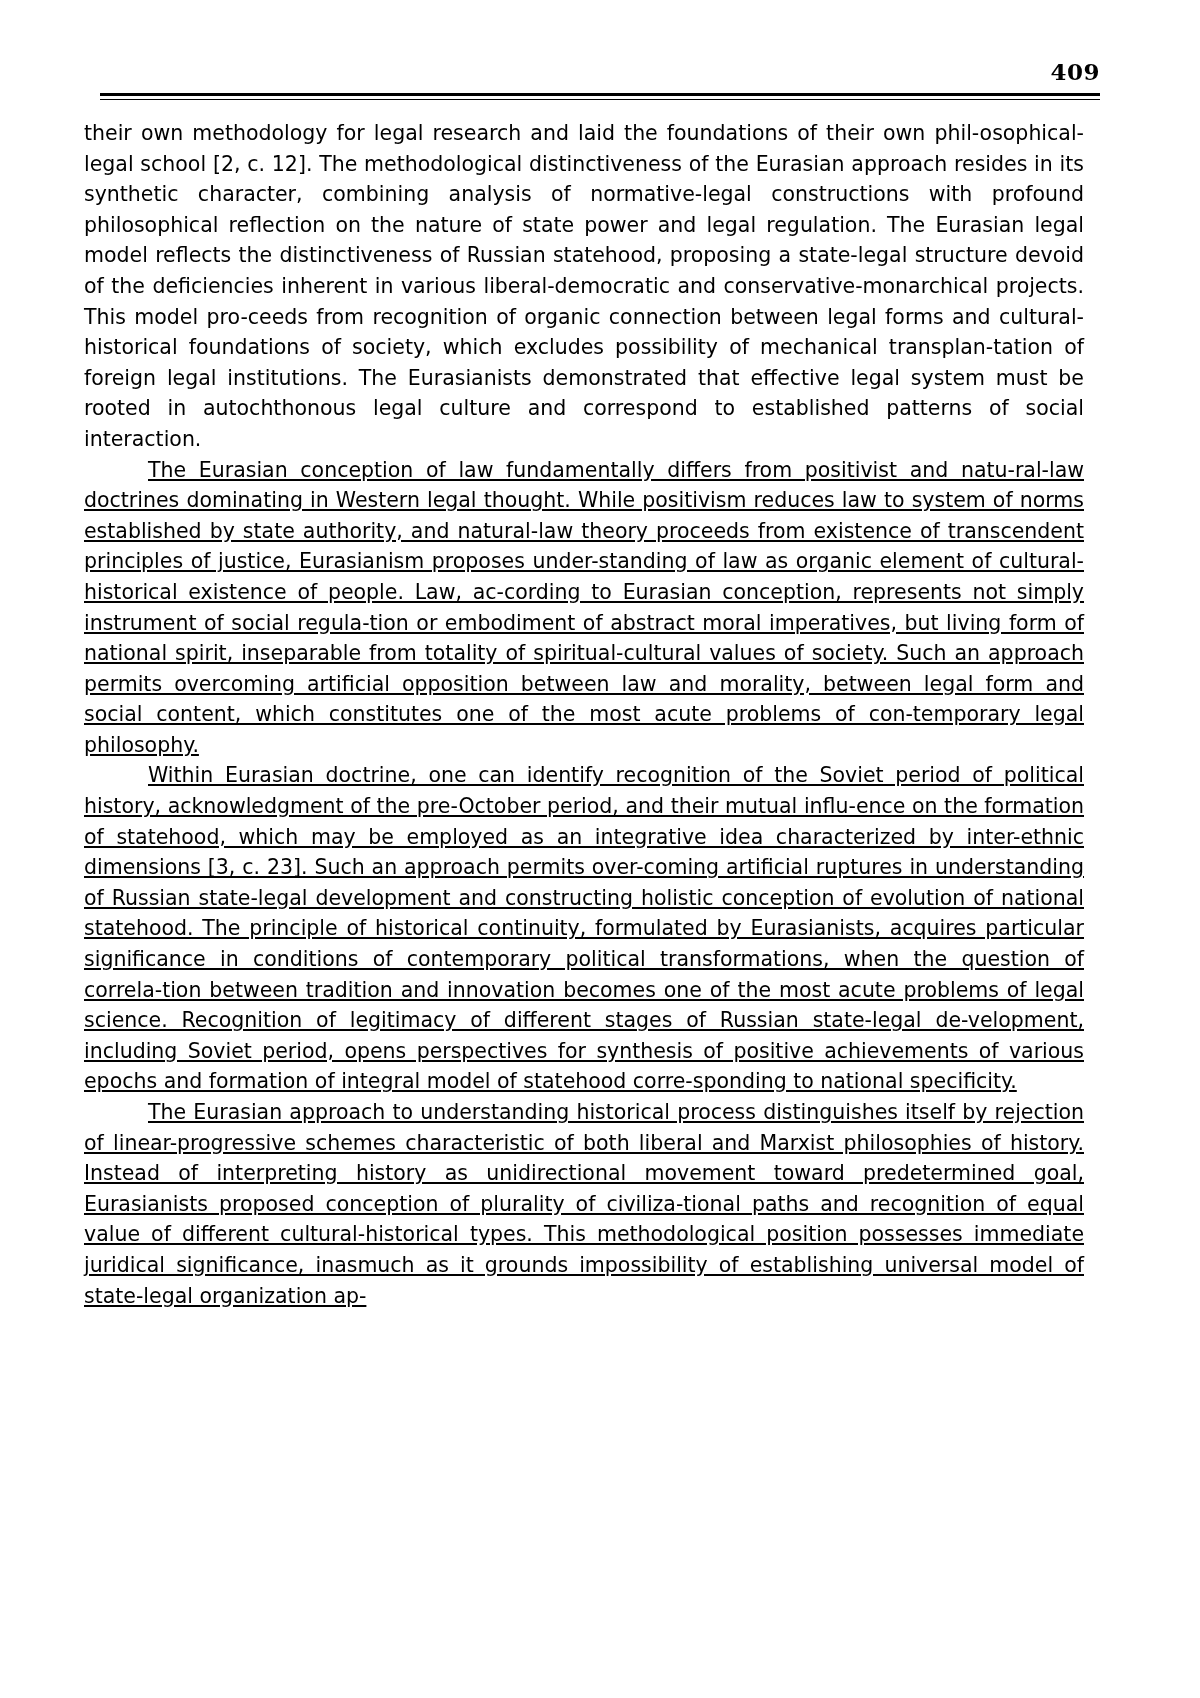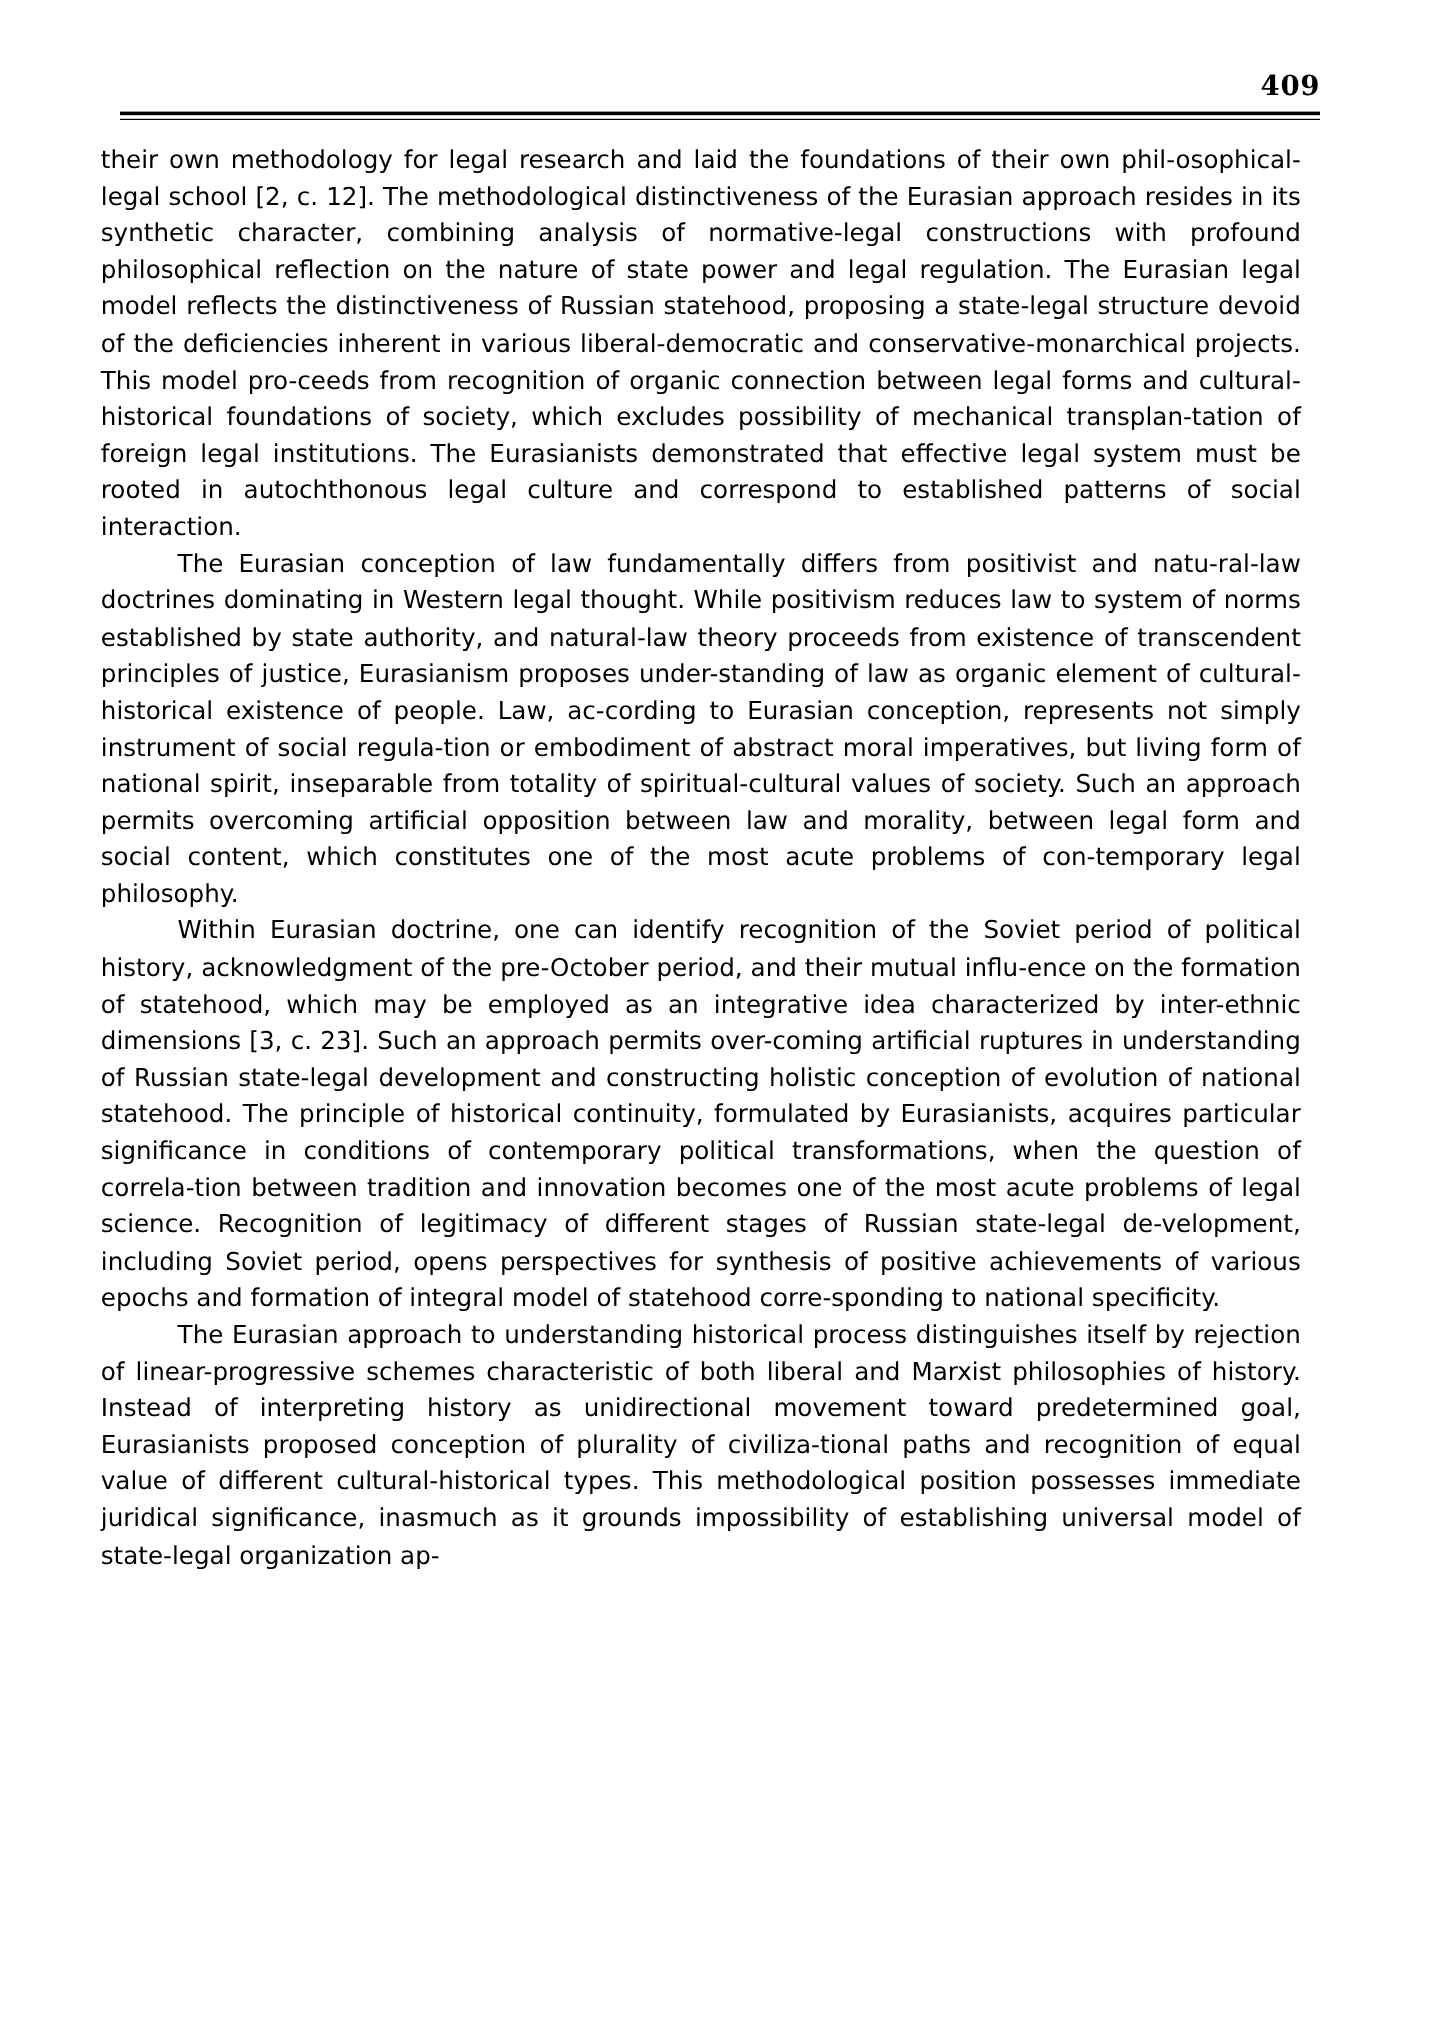--- a/index.html
+++ b/index.html
@@ -63,20 +63,21 @@
     line-height: 30.6px;
     text-align: justify;
     text-justify: inter-word;
     hyphens: manual;
   }
   .body-text p {
     margin: 0;
   }
   .body-text p.indent {
     text-indent: 64px;
+    text-decoration: underline;
   }
 </style>
 </head>
 <body>
 
 <div class="page">
 
   <div class="header">
     <div class="page-number">409</div>
     <div class="rule-thick"></div>

